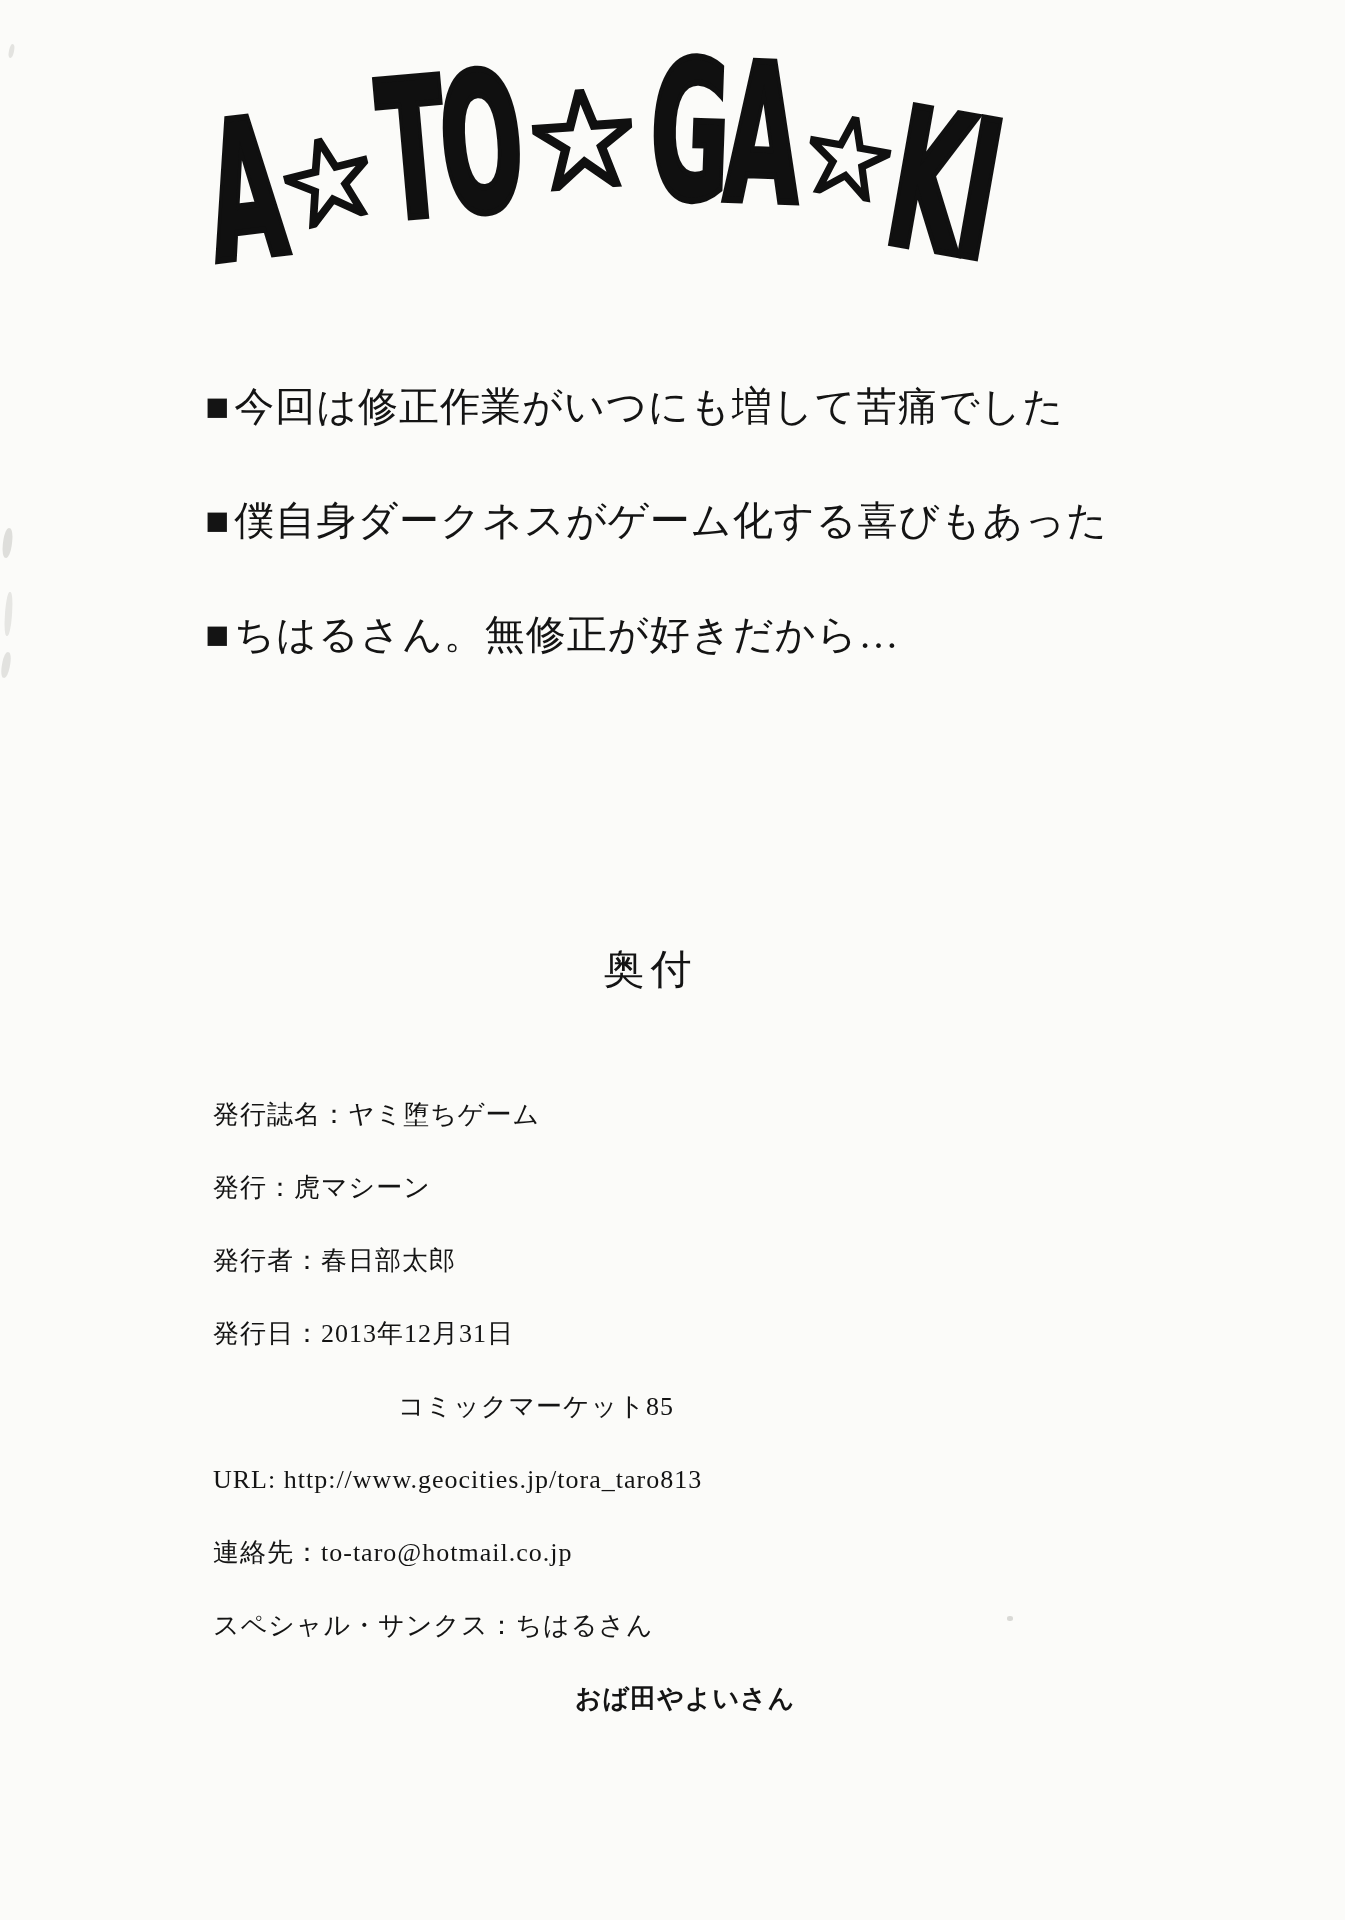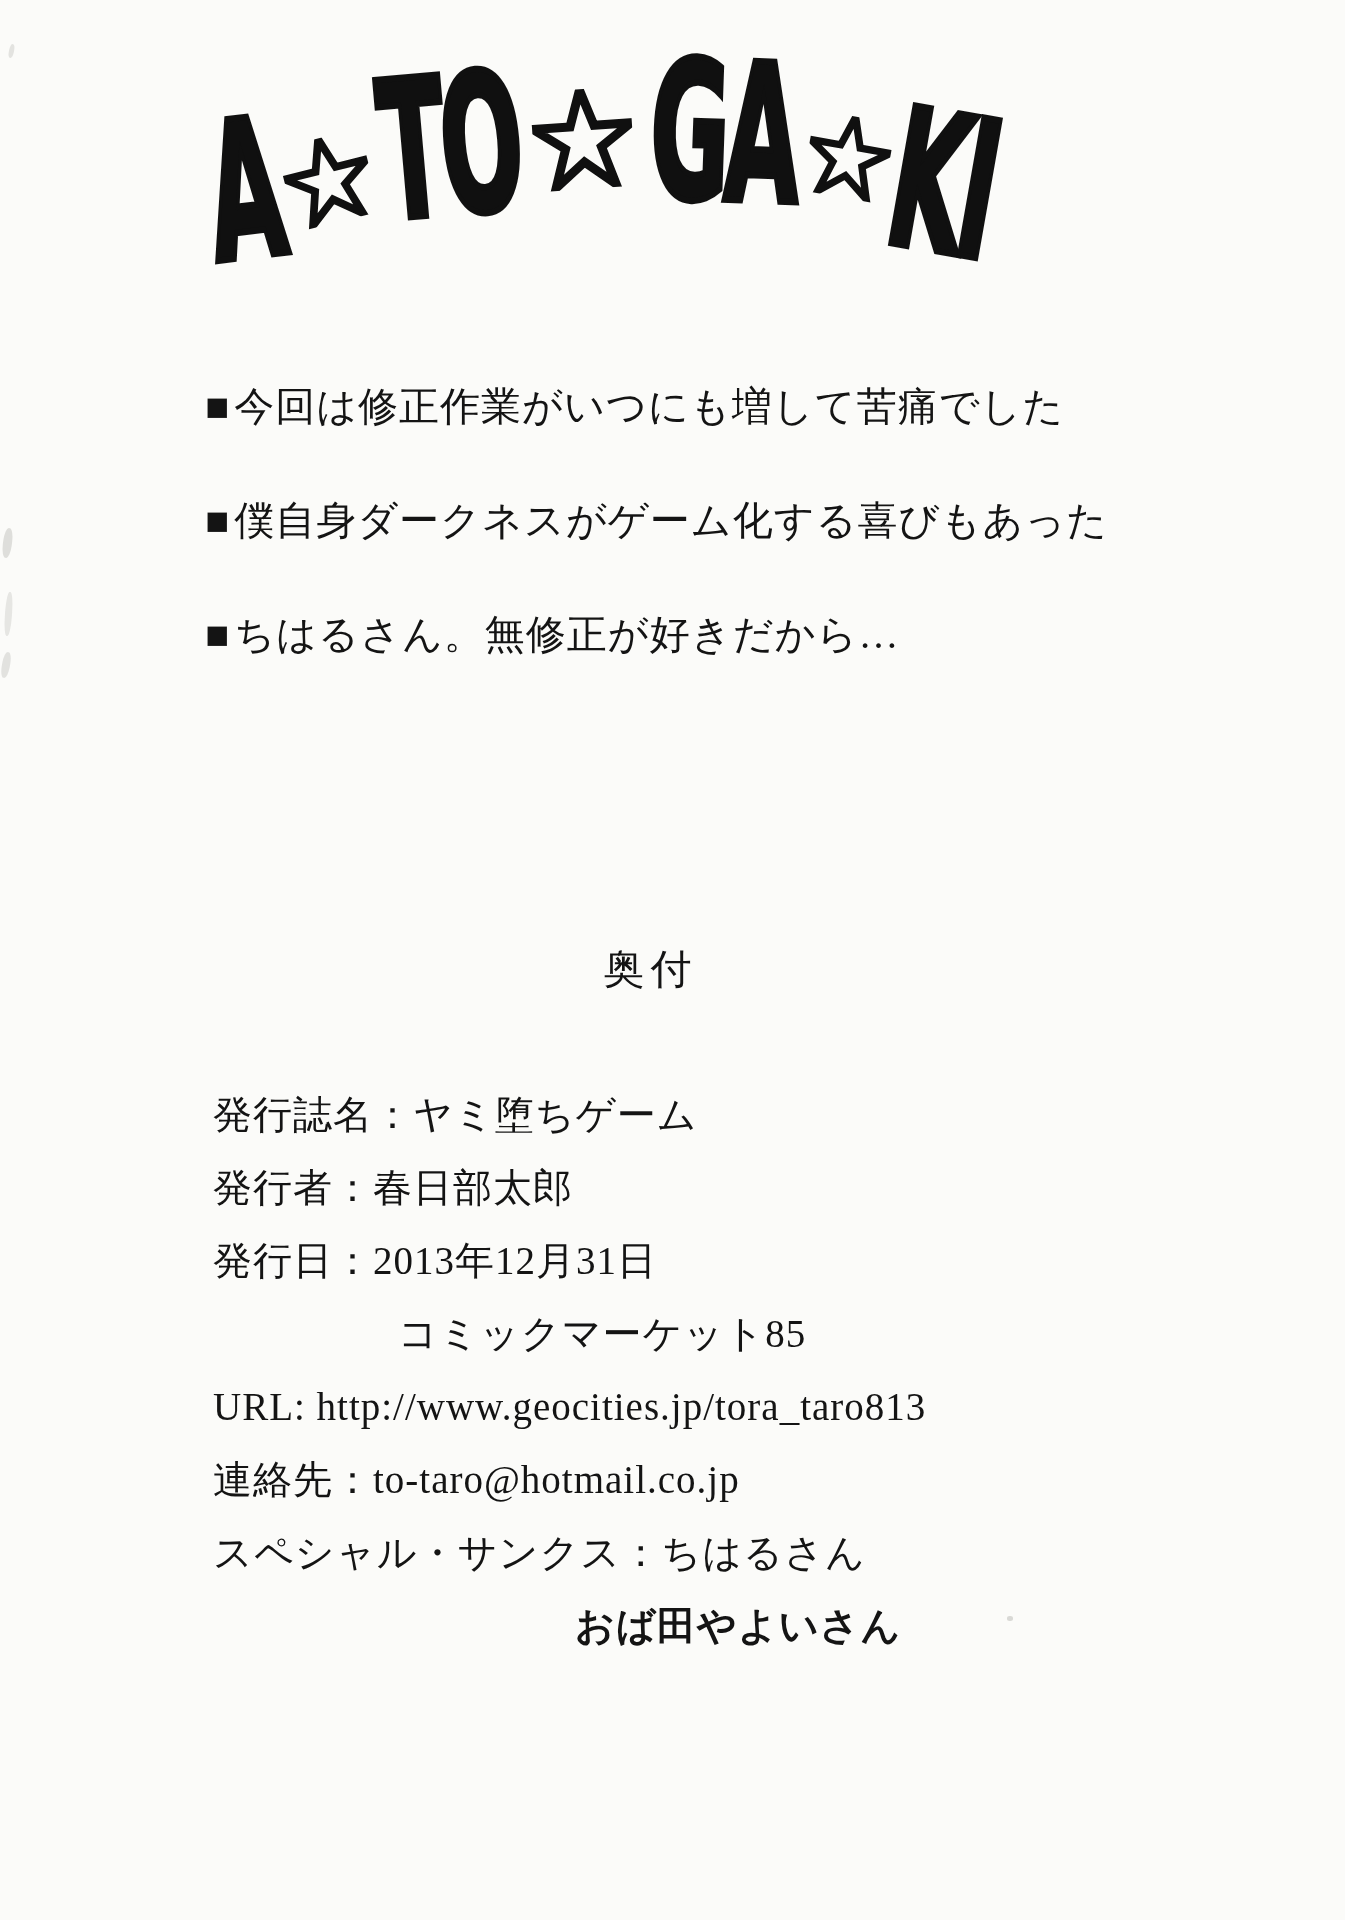--- a/index.html
+++ b/index.html
@@ -73,21 +73,21 @@
     font-weight: normal;
     letter-spacing: 6px;
     transform: translateX(-22px);
   }
   .colophon {
     position: absolute;
     top: 1078px; left: 213px; right: 40px;
   }
   .c-line {
     margin: 0;
-    font-size: 39px;
+    font-size: 26px;
     line-height: 73px;
     letter-spacing: 1px;
     white-space: nowrap;
   }
   .indent-event  { padding-left: 185px; }
   .indent-thanks { padding-left: 362px; font-weight: bold; }
 
   
   .artifact {
     position: absolute;
@@ -131,20 +131,21 @@
   <div class="bullets">
     <p class="bullet"><span class="marker">■</span><span>今回は修正作業がいつにも増して苦痛でした</span></p>
     <p class="bullet"><span class="marker">■</span><span>僕自身ダークネスがゲーム化する喜びもあった</span></p>
     <p class="bullet"><span class="marker">■</span><span>ちはるさん。無修正が好きだから…</span></p>
   </div>
 
   <h2 class="okuzuke">奥付</h2>
 
   <div class="colophon">
     <p class="c-line">発行誌名：ヤミ堕ちゲーム</p>
+    <p class="c-line">発行：虎マシーン</p>
     <p class="c-line">発行者：春日部太郎</p>
     <p class="c-line">発行日：2013年12月31日</p>
     <p class="c-line indent-event">コミックマーケット85</p>
     <p class="c-line">URL: http://www.geocities.jp/tora_taro813</p>
     <p class="c-line">連絡先：to-taro@hotmail.co.jp</p>
     <p class="c-line">スペシャル・サンクス：ちはるさん</p>
     <p class="c-line indent-thanks">おば田やよいさん</p>
   </div>
 
   <div class="artifact a1"></div>

